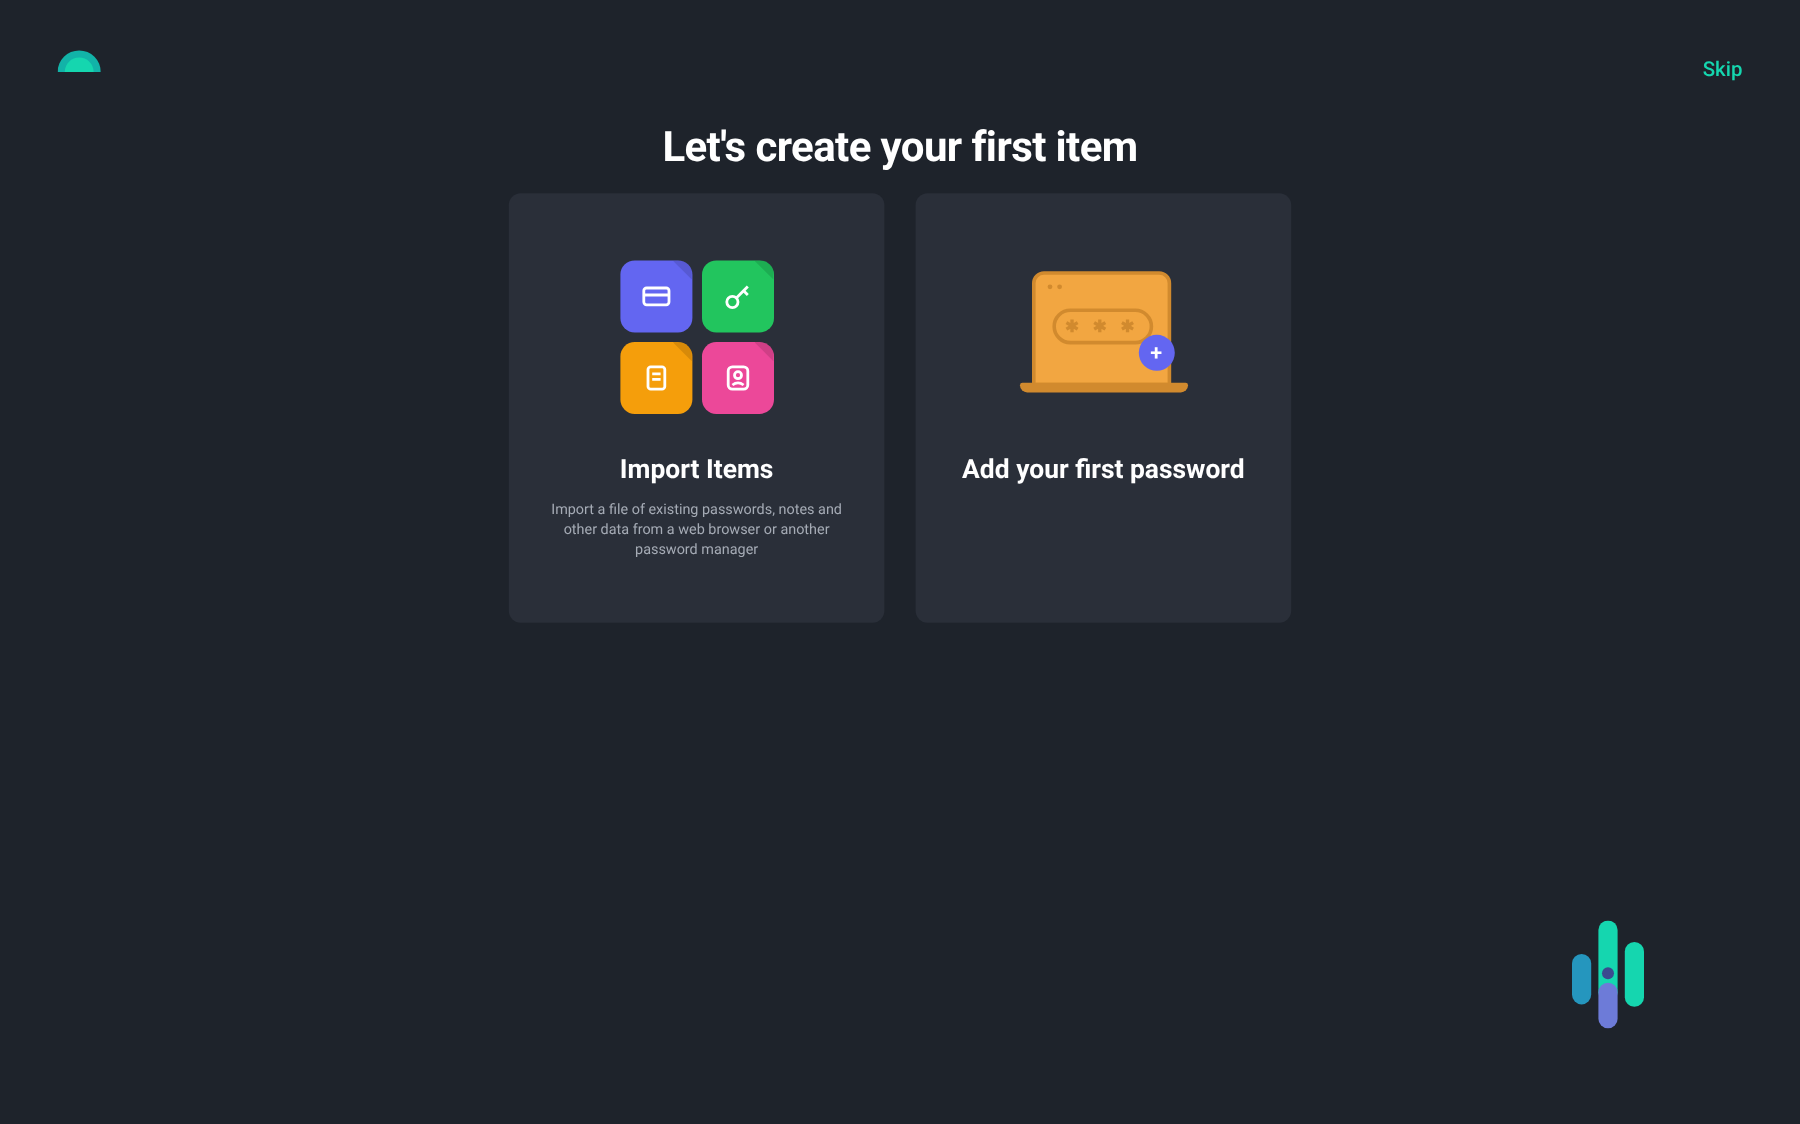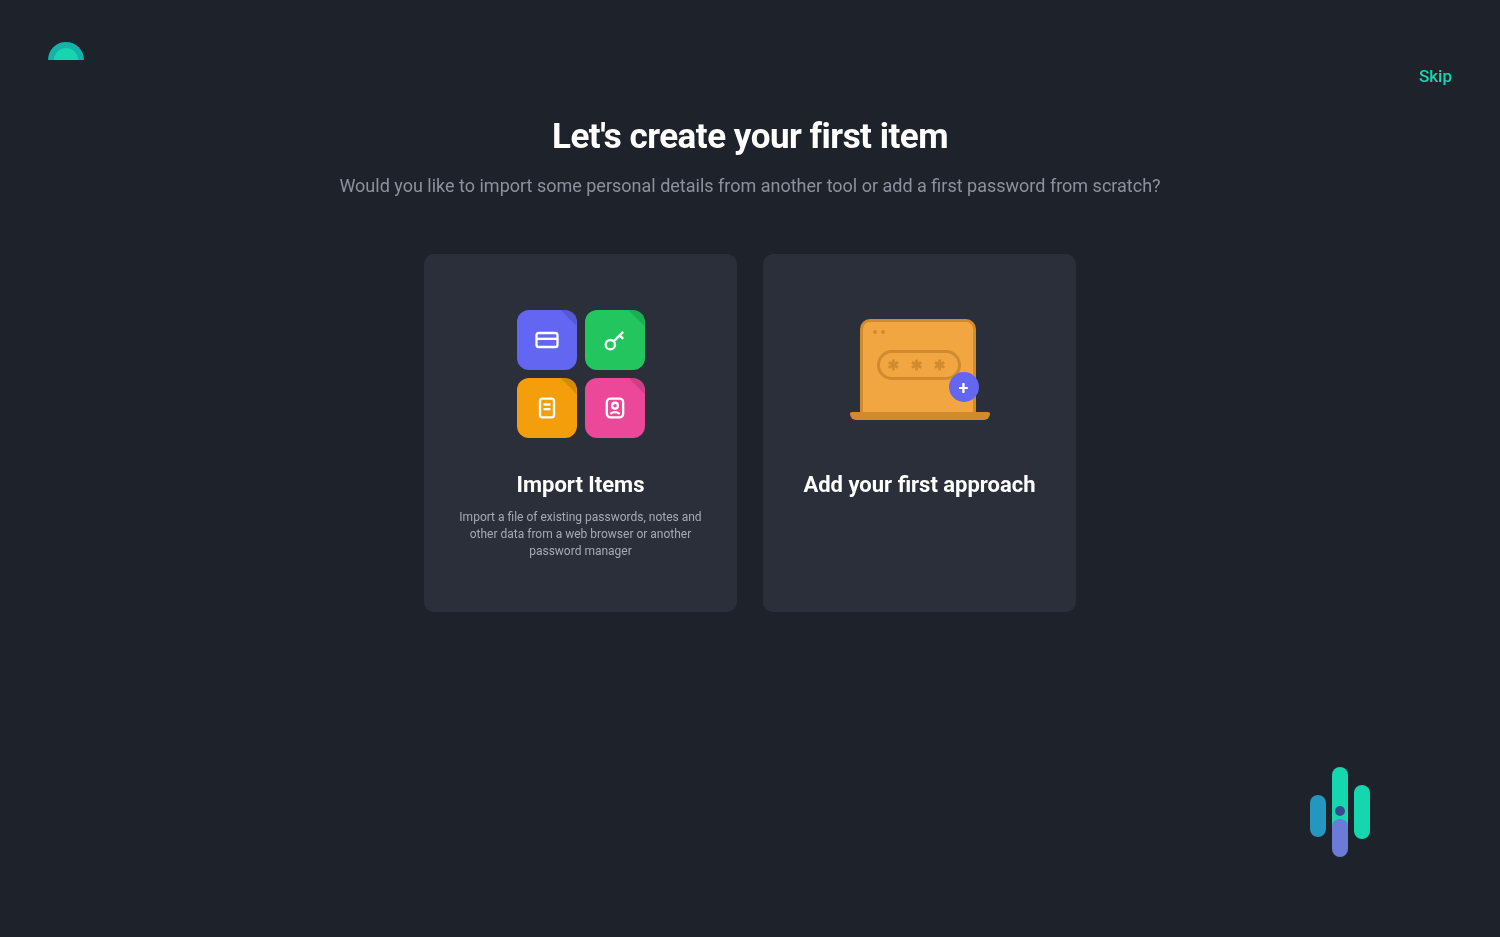--- a/index.html
+++ b/index.html
@@ -25,25 +25,24 @@
     }
     .skip-link {
       position: absolute;
       top: 48px;
       right: 48px;
       color: #15d6af;
       font-size: 17px;
       font-weight: 500;
       cursor: pointer;
       text-decoration: none;
-      margin-top: 18px;
     }
     .content {
       position: absolute;
-      top: 116px;
+      top: 102px;
       left: 50%;
       transform: translateX(-50%);
       width: 100%;
       display: flex;
       flex-direction: column;
       align-items: center;
     }
     .page-title {
       font-size: 35px;
       font-weight: 700;
@@ -213,21 +212,20 @@
   <svg viewBox="0 0 36 22" width="36" height="22">
     <path d="M 0 22 A 18 18 0 0 1 36 22 Z" fill="#12b3a8"></path>
     <path d="M 6 22 A 12 12 0 0 1 30 22 Z" fill="#15d6af"></path>
   </svg>
 </div>
 
 <a class="skip-link">Skip</a>
 
 <div class="content">
   <h1 class="page-title">Let's create your first item</h1>
-  <p class="page-subtitle">Would you like to import some personal details from another tool or add a first password from scratch?</p>
 
   <div class="cards">
 
     <div class="card">
       <div class="card-illustration">
         <div class="tile-grid">
           <div class="tile tile-card">
             <svg viewBox="0 0 24 24" fill="none" stroke="#ffffff" stroke-width="2">
               <rect x="3" y="6" width="18" height="12" rx="2"></rect>
               <line x1="3" y1="11" x2="21" y2="11"></line>
@@ -267,21 +265,21 @@
             <div class="laptop-dots">
               <div class="laptop-dot"></div>
               <div class="laptop-dot"></div>
             </div>
             <div class="laptop-pill">✱ ✱ ✱</div>
             <div class="laptop-plus">+</div>
           </div>
           <div class="laptop-base"></div>
         </div>
       </div>
-      <h2 class="card-title">Add your first approach</h2>
+      <h2 class="card-title">Add your first password</h2>
     </div>
 
   </div>
 </div>
 
 <div class="bars-widget">
   <svg viewBox="0 0 70 90" width="70" height="90">
     <rect x="0" y="28" width="16" height="42" rx="8" fill="#2596be"></rect>
     <rect x="22" y="0" width="16" height="68" rx="8" fill="#15d6af"></rect>
     <rect x="44" y="18" width="16" height="54" rx="8" fill="#15d6af"></rect>

